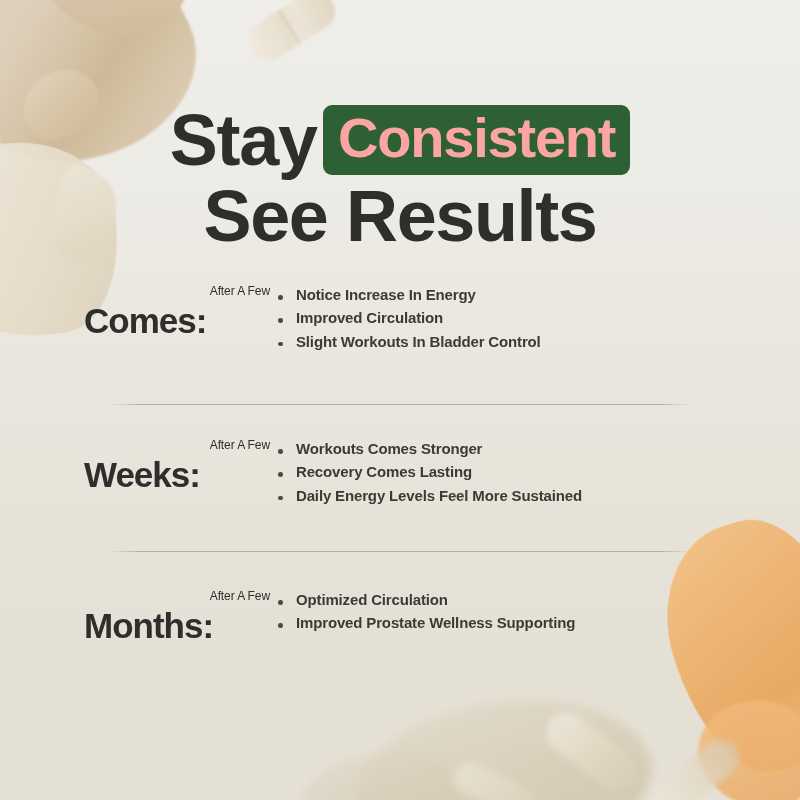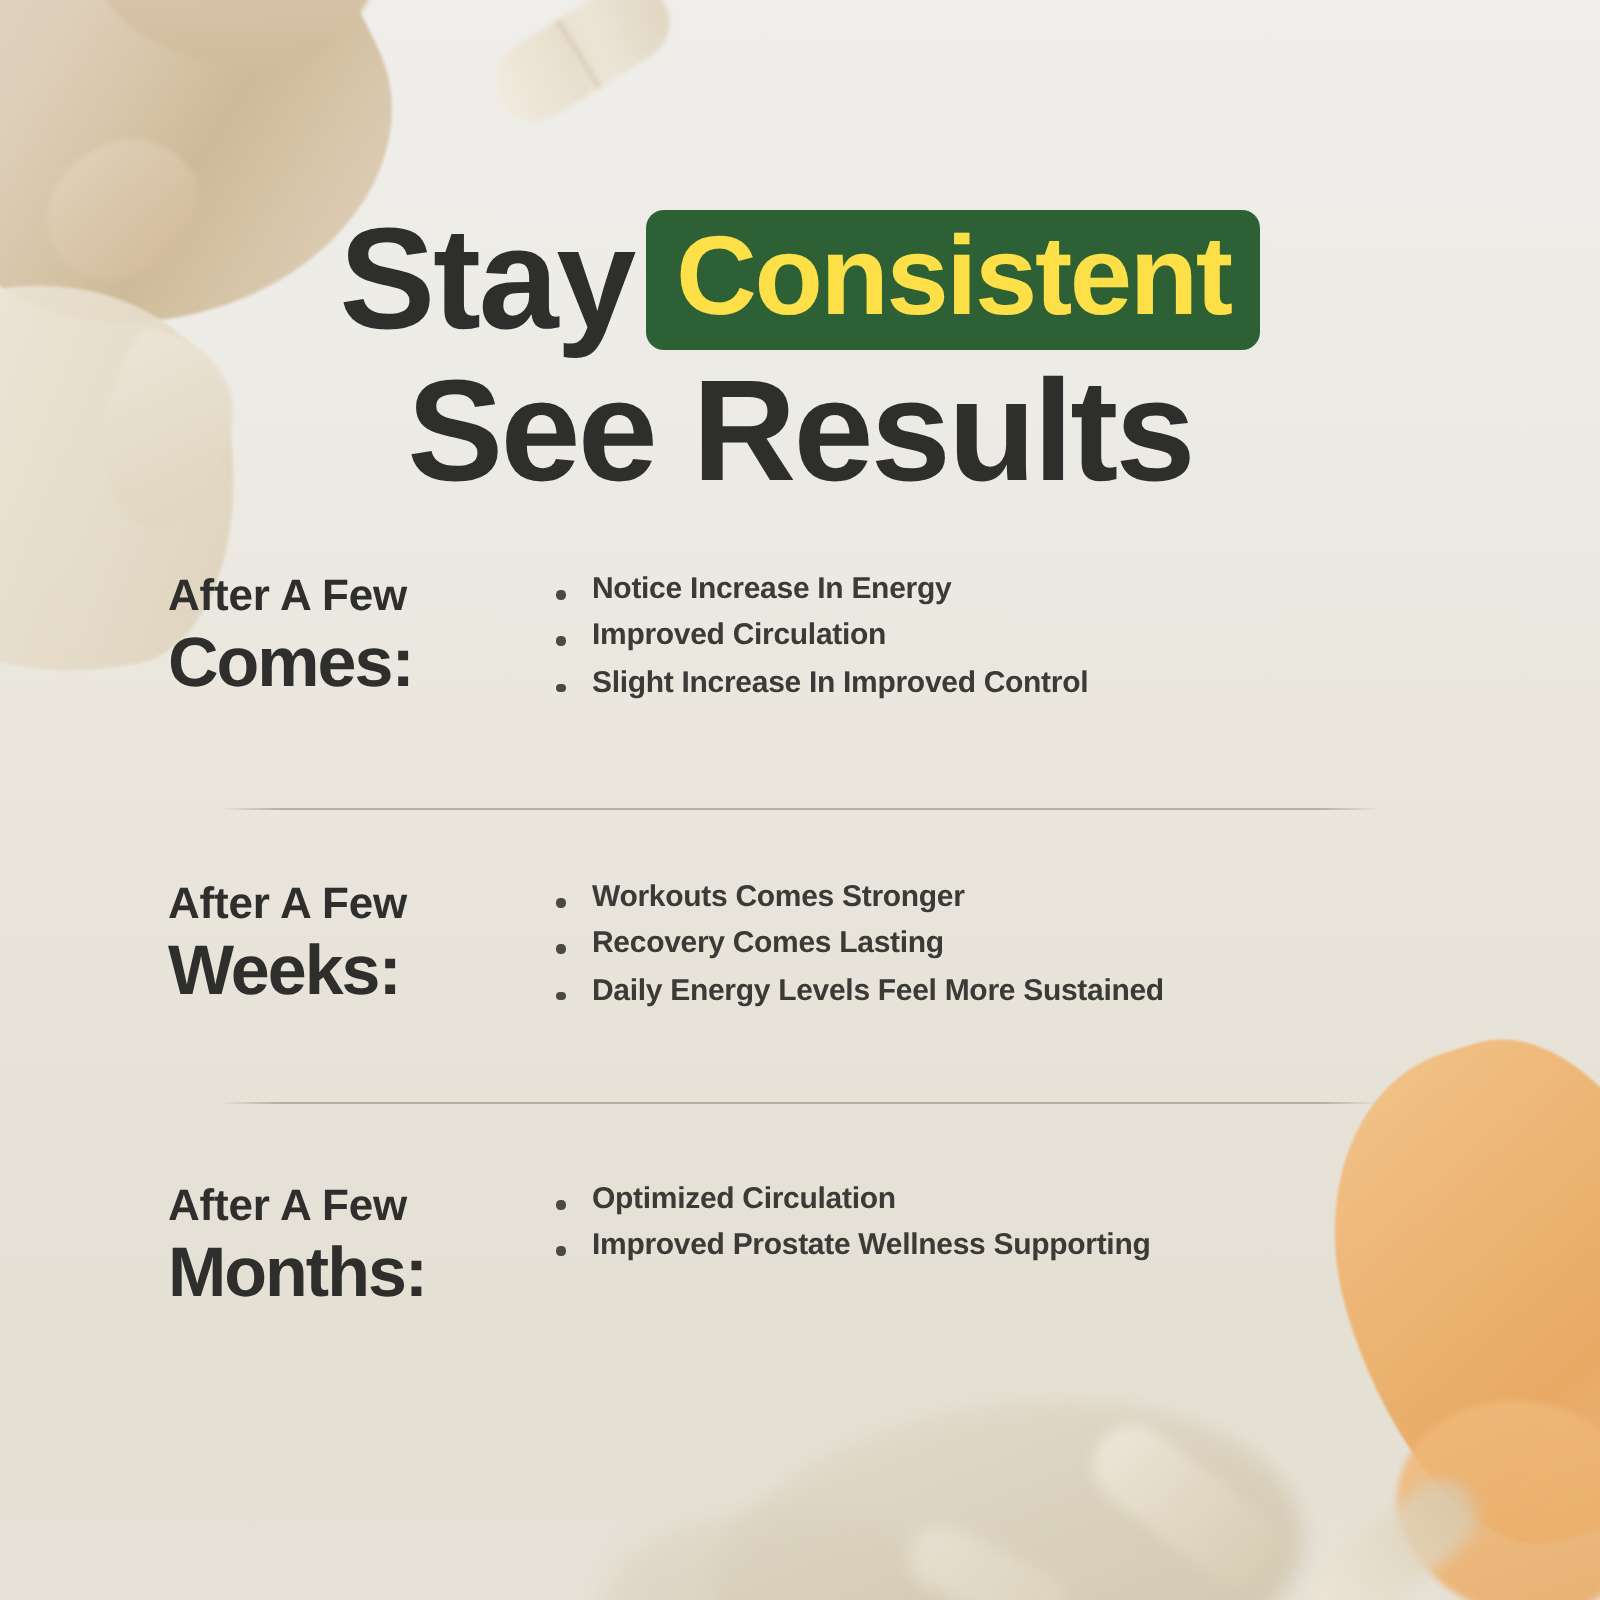--- a/index.html
+++ b/index.html
@@ -172,21 +172,21 @@
     font-size:72px;
     font-weight:bold;
     color:#2e2e2c;
     letter-spacing:-1.2px;
     vertical-align:middle;
   }
   .hl-highlight {
     display:inline-block;
     font-size:56px;
     font-weight:bold;
-    color:#fde047;
+    color:#fca5a5;
     background:#2d6135;
     border-radius:9px;
     padding:5px 15px 9px 15px;
     letter-spacing:-1.2px;
     vertical-align:middle;
     margin-left:6px;
   }
   .hl-line-2 .hl-word { letter-spacing:-1.4px; }
 
   
@@ -196,25 +196,26 @@
     width:640px;
     display:flex;
     align-items:flex-start;
   }
   #sec-0 { top:283px; }
   #sec-1 { top:437px; }
   #sec-2 { top:588px; }
 
   .label-col { width:186px; flex:0 0 186px; padding-top:2px; }
   .label-small {
-    font-size:22px;
-    font-weight:bold;
+    font-size:12px;
+    font-weight:normal;
     color:#2e2e2c;
     letter-spacing:-0.1px;
     line-height:1.15;
+    text-align:right;
   }
   .label-big {
     font-size:35px;
     font-weight:bold;
     color:#2e2e2c;
     letter-spacing:-1px;
     line-height:1.12;
     margin-top:2px;
   }
 
@@ -288,21 +289,21 @@
       <div class="label-big">Comes:</div>
     </div>
     <div class="bullets">
       <div class="bullet">
         <span class="wrap">Notice Increase In Energy</span>
       </div>
       <div class="bullet">
         <span class="wrap">Improved Circulation</span>
       </div>
       <div class="bullet">
-        <span class="wrap">Slight Increase In Improved Control</span>
+        <span class="wrap">Slight Workouts In Bladder Control</span>
       </div>
     </div>
   </div>
 
   <div class="divider" id="div-0"></div>
 
   <div class="section" id="sec-1">
     <div class="label-col">
       <div class="label-small">After A Few</div>
       <div class="label-big">Weeks:</div>

